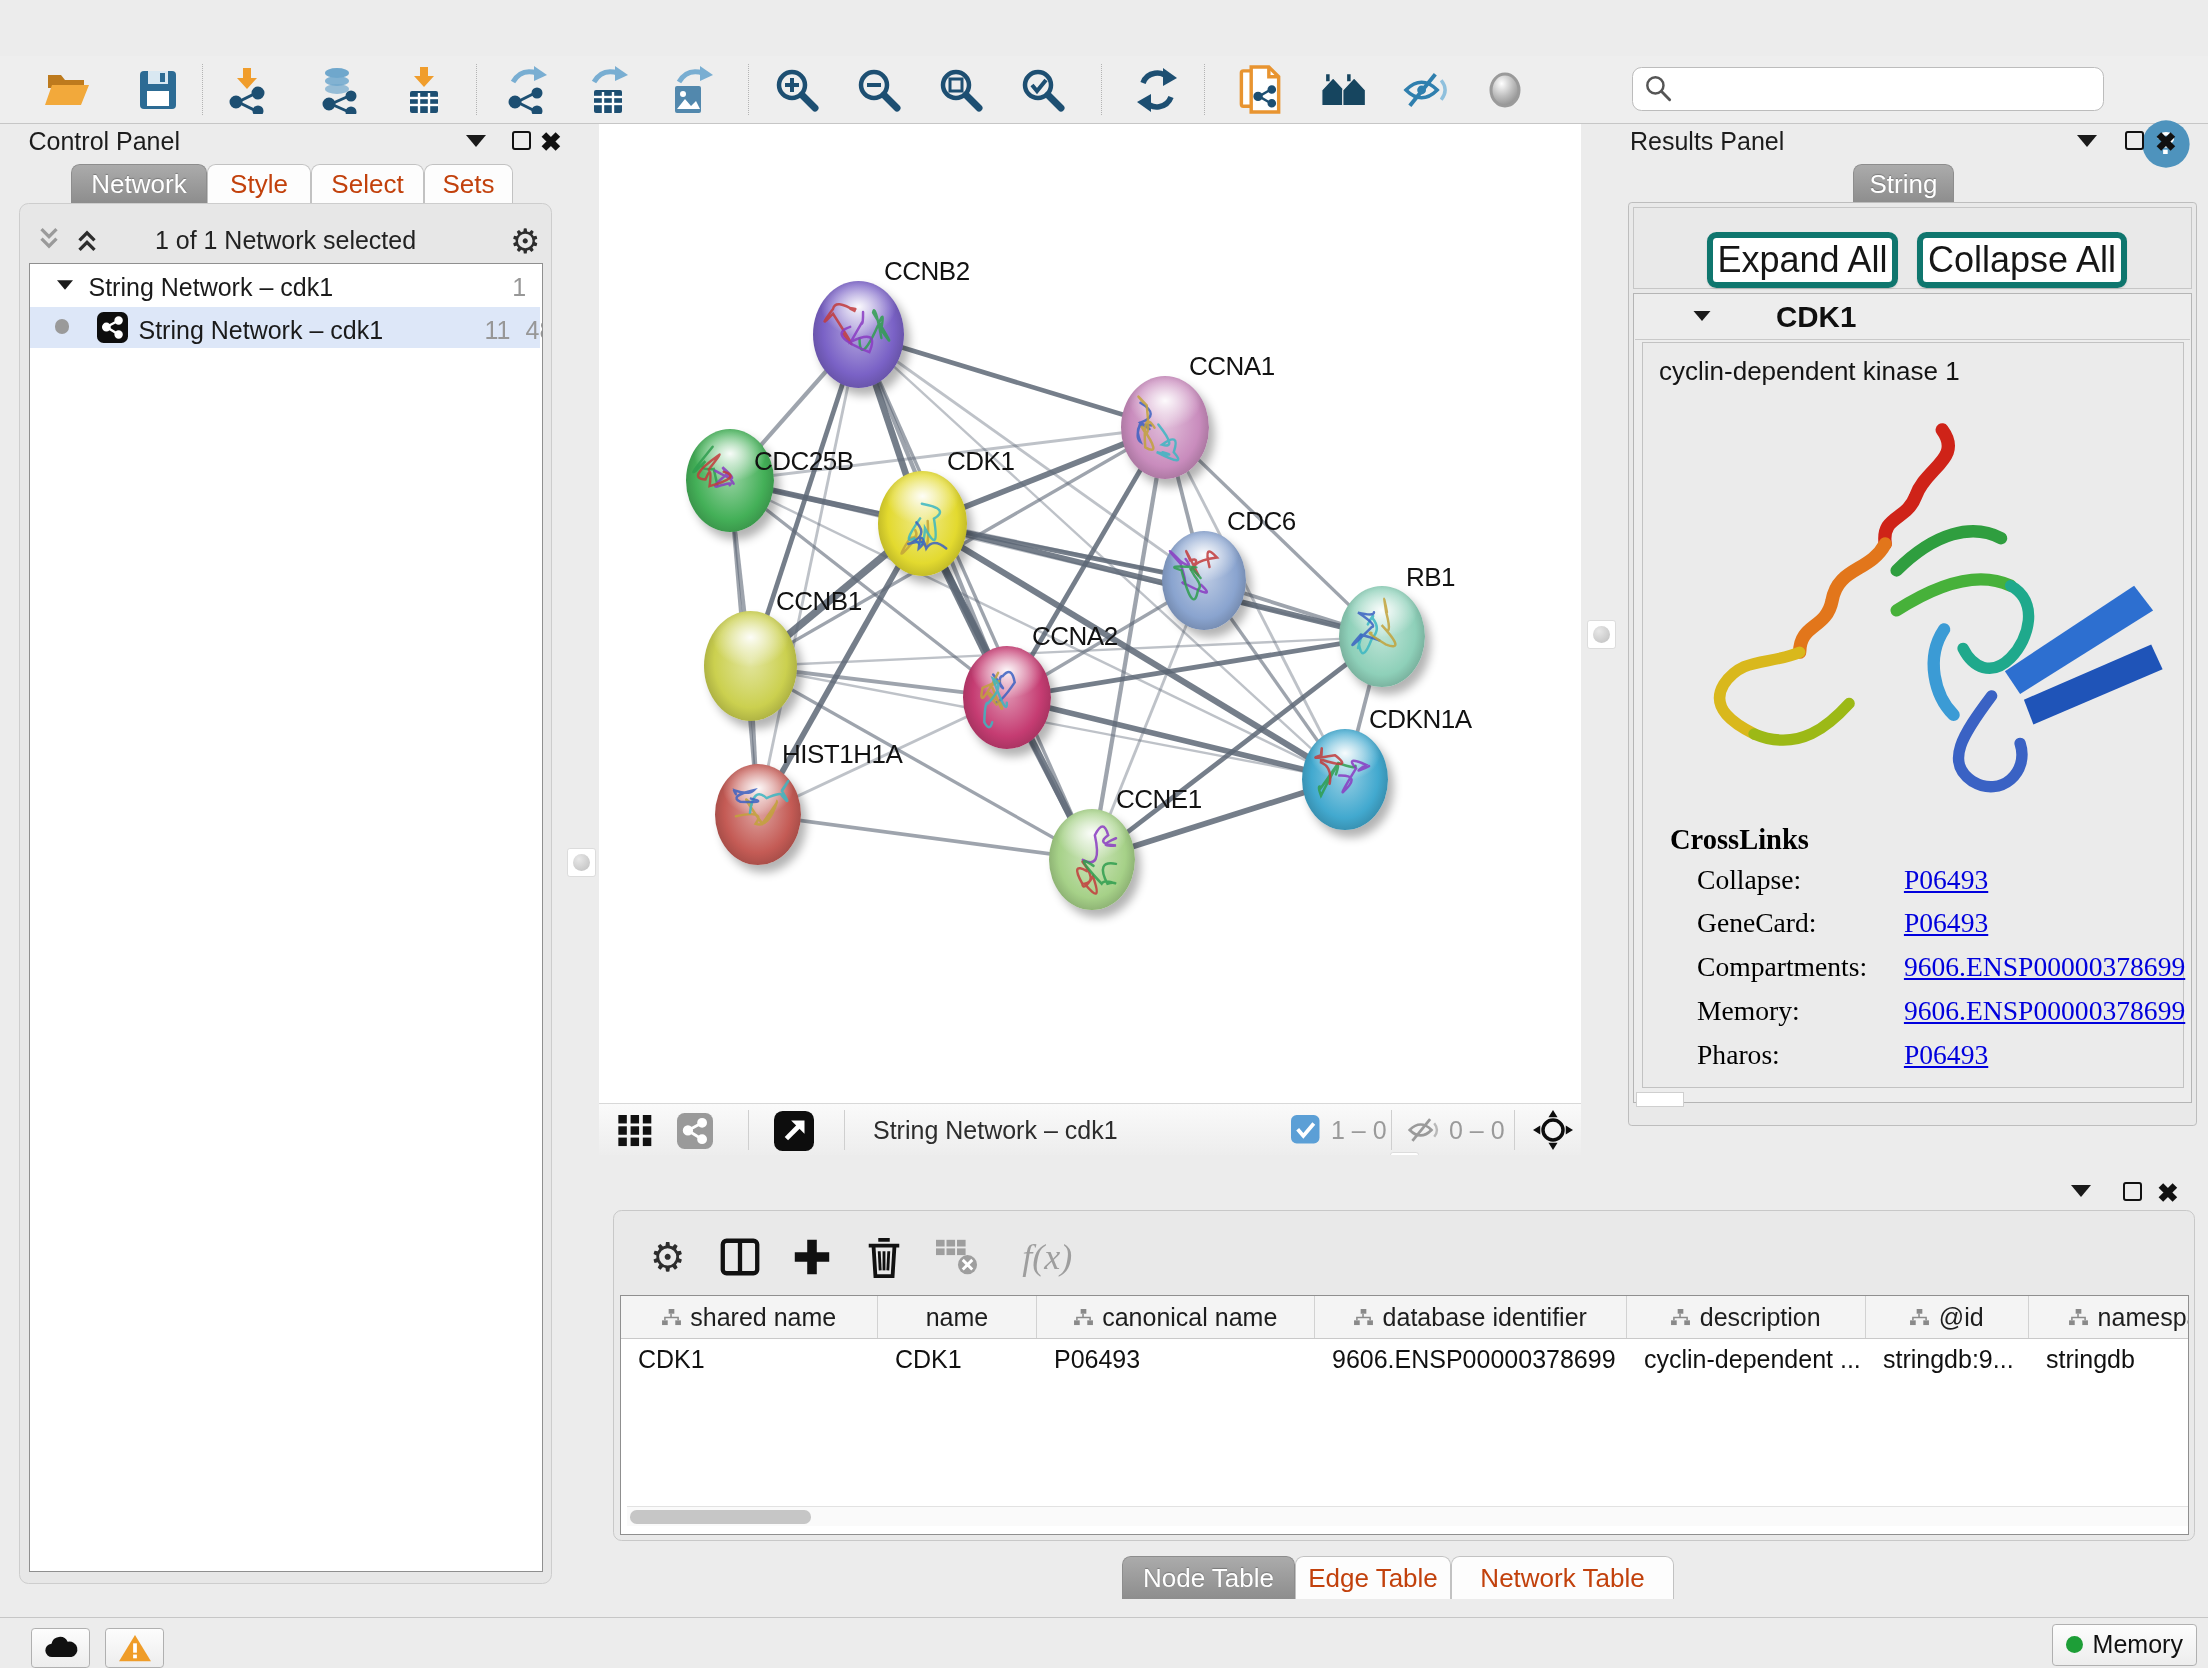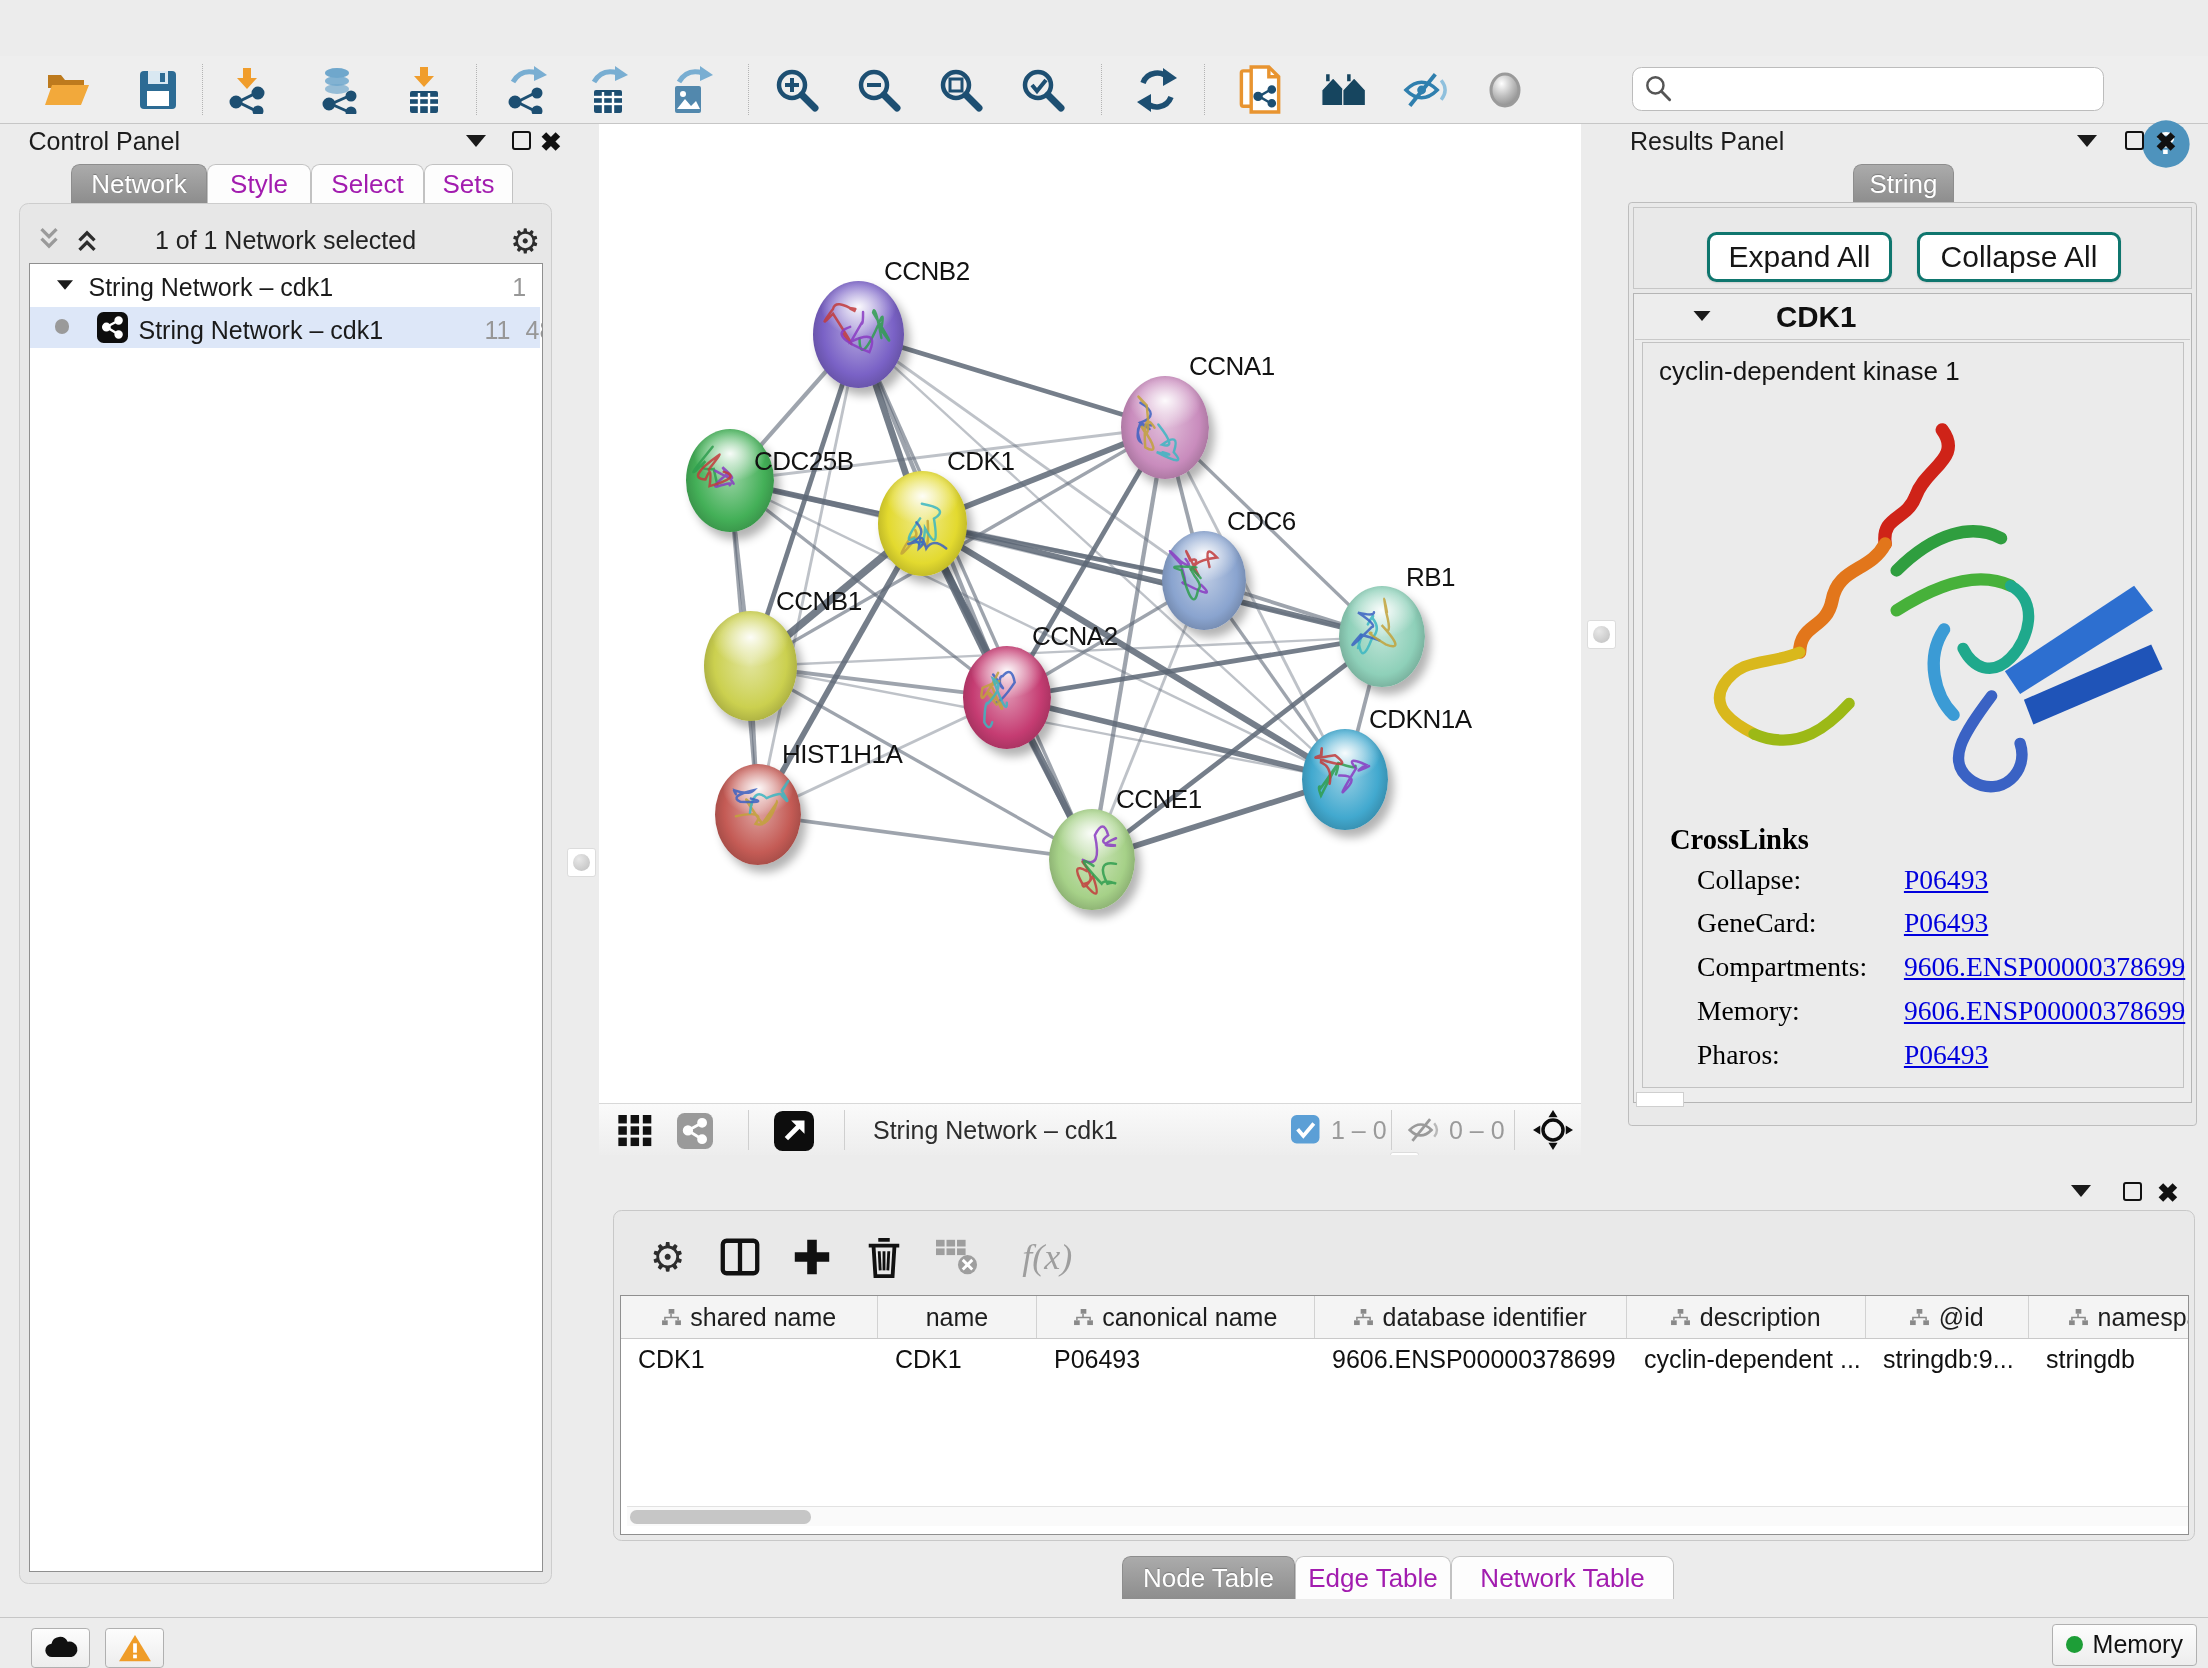--- a/index.html
+++ b/index.html
@@ -24,21 +24,21 @@
     align-items:center;padding-left:11.4px;box-sizing:border-box;}
   .searchbox input{border:none;outline:none;font-size:25px;flex:1;height:36px;
     font-family:"Liberation Sans",sans-serif;background:transparent;margin-left:7.6px;}
   .helpbtn{position:absolute;left:2140px;top:62px;width:52px;height:52px;}
   
   .ph-tri{width:0;height:0;border-left:10.5px solid transparent;border-right:10.5px solid transparent;
     border-top:12.4px solid #1a1a1a;display:inline-block;}
   .ph-sq{width:15px;height:15px;border:2.9px solid #111;border-radius:2.9px;display:inline-block;}
   .ph-x{font-size:26px;font-weight:bold;color:#111;line-height:1;display:inline-block;}
   .tab{position:absolute;height:39px;background:#fdfdfd;border:1px solid #c2c2c2;border-bottom:none;
-    border-radius:8.6px 8.6px 0 0;font-size:26px;color:#a21caf;display:flex;align-items:center;
+    border-radius:8.6px 8.6px 0 0;font-size:26px;color:#c2410c;display:flex;align-items:center;
     justify-content:center;box-sizing:border-box;}
   .tab.active{background:linear-gradient(#ababab,#8d8d8d);color:#fff;border-color:#8d8d8d;
     text-shadow:0 -1px 1px rgba(0,0,0,.25);}
   
   .cp-box{position:absolute;left:19px;top:203px;width:531px;height:1379px;background:#e7e7e7;
     border:1px solid #cdcdcd;border-radius:9.5px;}
   .cp-status{position:absolute;left:28.5px;top:226px;width:514px;height:40px;font-size:25px;
     color:#222;}
   .cp-list{position:absolute;left:28.5px;top:263px;width:514px;height:1309px;background:#fff;
     border:1.9px solid #8f8f8f;box-sizing:border-box;overflow:hidden;}
@@ -59,22 +59,22 @@
   .canvas-bar{position:absolute;left:599px;top:1103px;width:982px;height:51px;
     background:linear-gradient(#fafafa,#ededed);border-top:1px solid #d8d8d8;}
   .cb-sep{position:absolute;top:5.7px;height:40px;border-left:1px solid #cfcfcf;}
   .cb-label{position:absolute;top:12.4px;font-size:25px;color:#2c2c2c;}
   .cb-count{position:absolute;top:12.4px;font-size:25px;color:#9a9a9a;text-align:right;}
   
   .rp-box{position:absolute;left:1628px;top:202px;width:569px;height:924px;background:#e9e9e9;
     border:1px solid #bdbdbd;border-radius:3.8px;box-sizing:border-box;}
   .rp-btnbox{position:absolute;left:1633px;top:207px;width:559px;height:82px;
     border:1px solid #c6c6c6;box-sizing:border-box;}
-  .rp-btn{position:absolute;top:232px;height:44px;background:#fff;border:3px solid #0f766e;
-    border-radius:9.5px;font-size:30px;color:#161616;display:flex;align-items:center;
+  .rp-btn{position:absolute;top:232px;height:44px;background:#fff;border:6px solid #0f766e;
+    border-radius:9.5px;font-size:36px;color:#161616;display:flex;align-items:center;
     justify-content:center;box-shadow:0 1px 1.9px rgba(0,0,0,.12);}
   .rp-list{position:absolute;left:1633px;top:293px;width:559px;height:810px;background:#ededed;
     border:1px solid #b5b5b5;box-sizing:border-box;}
   .rp-generow{position:absolute;left:1635px;top:295px;width:555px;height:44px;border-bottom:1px solid #c9c9c9;}
   .rp-genename{position:absolute;font-size:29.5px;font-weight:bold;color:#101010;}
   .rp-inner{position:absolute;left:1642px;top:342px;width:542px;height:746px;background:#ebebeb;
     border:1px solid #c2c2c2;box-sizing:border-box;}
   .rp-desc{position:absolute;font-size:26px;color:#141414;}
   .xl-head{position:absolute;font-family:"Liberation Serif",serif;font-weight:bold;font-size:28.5px;color:#000;}
   .xl-row{position:absolute;font-family:"Liberation Serif",serif;font-size:27.6px;color:#000;width:514px;}

